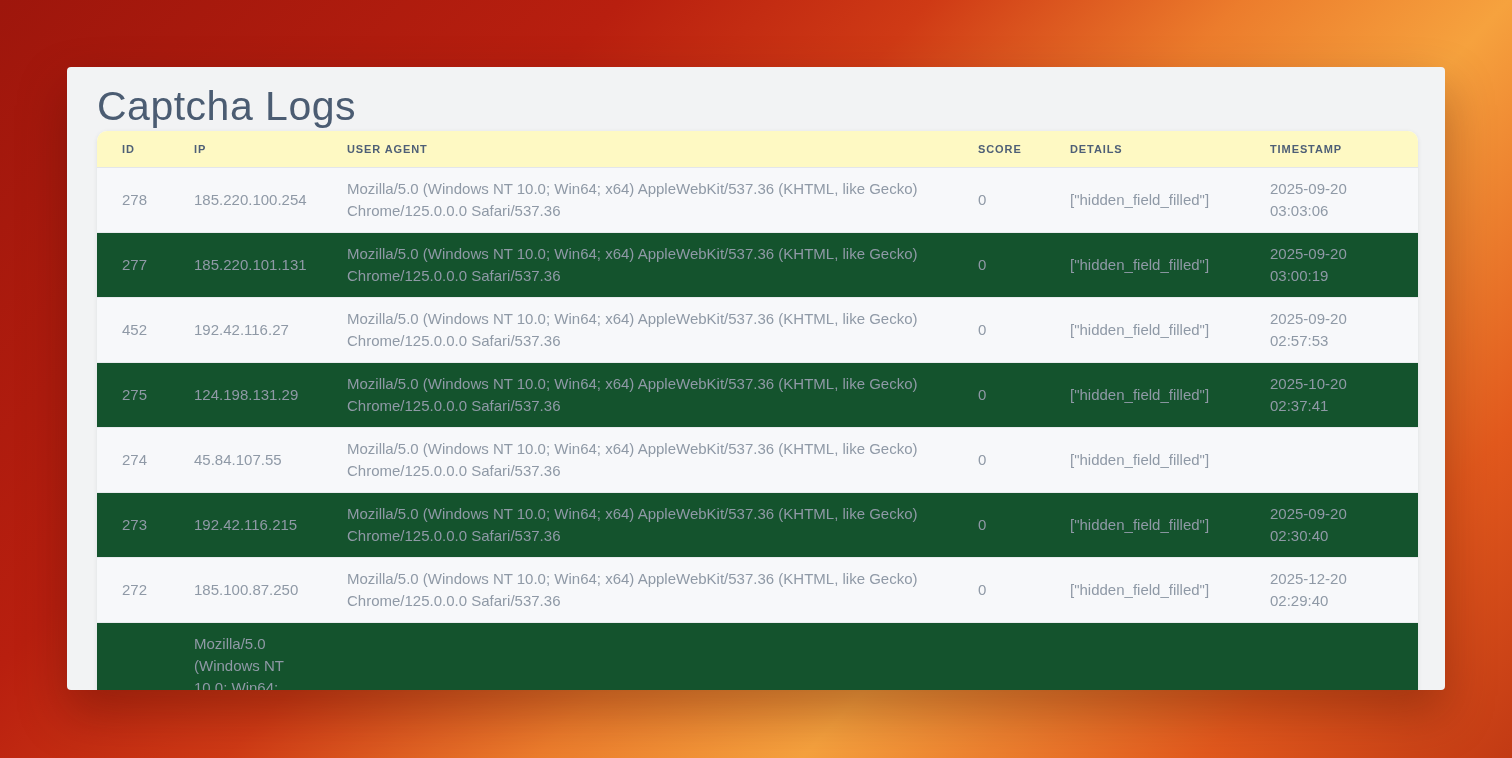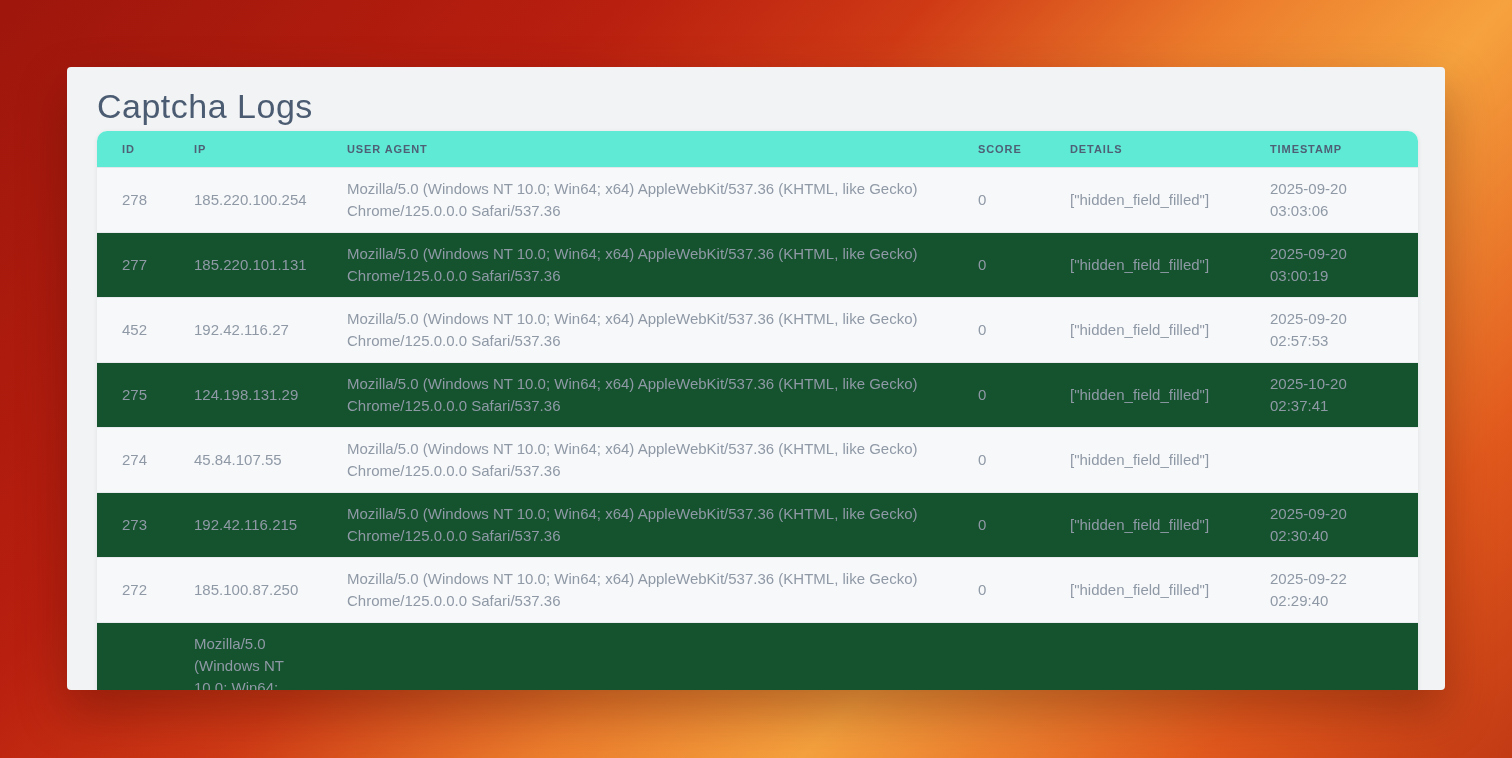--- a/index.html
+++ b/index.html
@@ -22,42 +22,42 @@
     top: 67px;
     width: 1378px;
     height: 623px;
     background: #f2f3f4;
     border-radius: 4px;
     box-shadow: 0 22px 48px rgba(70, 12, 4, 0.35);
     overflow: hidden;
   }
   .page-title {
     margin: 16px 0 0 30px;
-    font-size: 34px;
+    font-size: 41px;
     line-height: 46px;
     font-weight: 500;
     letter-spacing: 0.5px;
     color: #4b5c72;
   }
   .table-wrap {
     margin: 2px 27px 0 30px;
     background: #ffffff;
     border-radius: 10px 10px 0 0;
     box-shadow: 0 1px 4px rgba(40, 50, 70, 0.10);
     overflow: hidden;
   }
   .thead-row, .trow {
     display: grid;
     grid-template-columns: 72px 153px 631px 92px 200px 1fr;
     padding-left: 25px;
     align-items: center;
   }
   .thead-row {
     height: 37px;
-    background: #5eead4;
+    background: #fef9c3;
     border-bottom: 1px solid #e3e6ea;
   }
   .th {
     font-size: 11px;
     font-weight: 700;
     letter-spacing: 0.9px;
     color: #4e5f76;
     text-transform: uppercase;
     white-space: nowrap;
   }
@@ -145,21 +145,21 @@
     <div class="td td-details">["hidden_field_filled"]</div>
     <div class="td td-timestamp">2025-09-20 02:30:40</div>
   </div>
 
   <div class="trow">
     <div class="td td-id">272</div>
     <div class="td td-ip">185.100.87.250</div>
     <div class="td td-ua">Mozilla/5.0 (Windows NT 10.0; Win64; x64) AppleWebKit/537.36 (KHTML, like Gecko) Chrome/125.0.0.0 Safari/537.36</div>
     <div class="td td-score">0</div>
     <div class="td td-details">["hidden_field_filled"]</div>
-    <div class="td td-timestamp">2025-09-22 02:29:40</div>
+    <div class="td td-timestamp">2025-12-20 02:29:40</div>
   </div>
 
   <div class="trow">
     <div class="td td-id">271</div>
     <div class="td td-ua">Mozilla/5.0 (Windows NT 10.0; Win64; x64) AppleWebKit/537.36 (KHTML, like Gecko) Chrome/125.0.0.0 Safari/537.36</div>
     <div class="td td-score">0</div>
     <div class="td td-details">["hidden_field_filled"]</div>
     <div class="td td-timestamp">2025-09-20 02:27:45</div>
   </div>
 </div>

